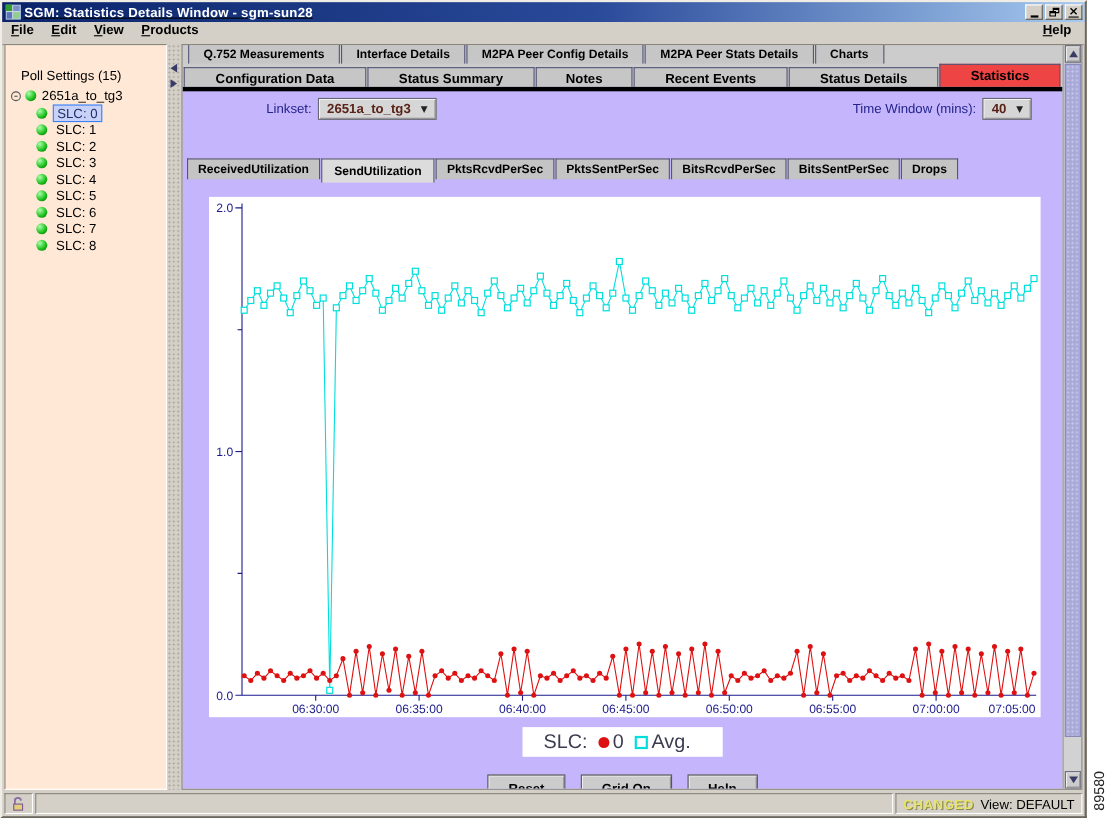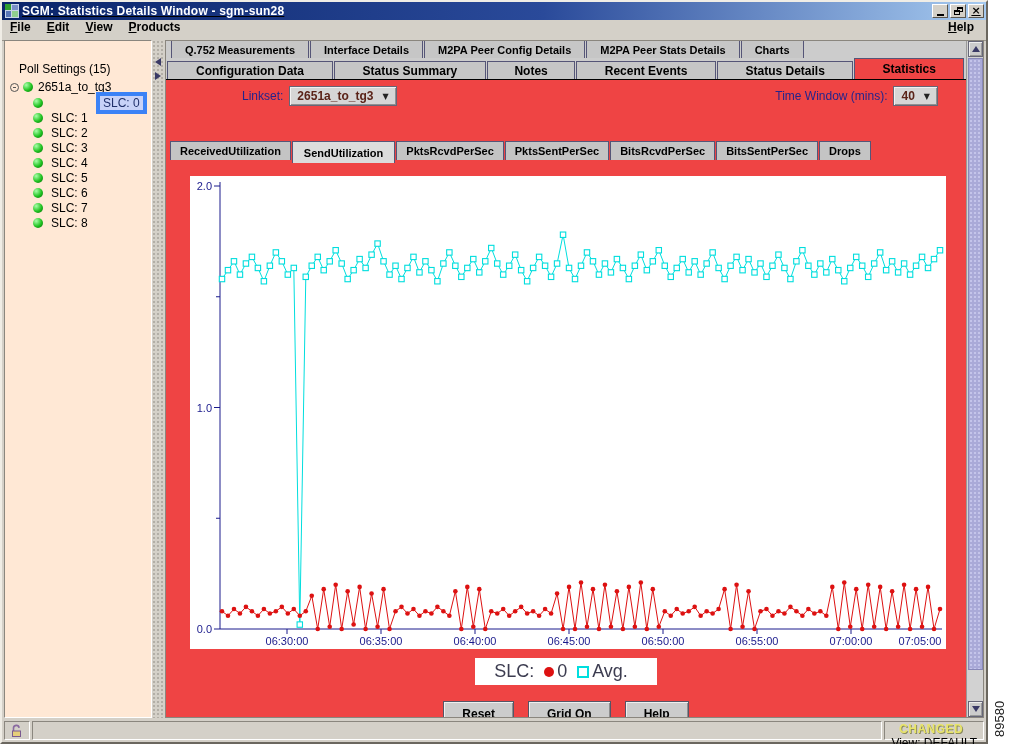--- a/index.html
+++ b/index.html
@@ -30,38 +30,38 @@
     box-sizing:border-box;font-size:12px;color:#000;overflow:hidden;padding-top:20px;}
   .tree-root{padding:1px 0 3px 14px;white-space:nowrap;}
   .tree-node{display:flex;align-items:center;padding-left:5px;height:16px;white-space:nowrap;}
   .tree-handle{width:9px;height:9px;border:1px solid #555;border-radius:50%;margin-right:4px;flex:none;position:relative;box-sizing:border-box;background:#ffe8d5;}
   .tree-handle::after{content:"";position:absolute;left:2px;top:3px;width:3px;height:1px;background:#555;}
   .ball{width:10px;height:10px;border-radius:50%;flex:none;margin-right:5px;
     background:radial-gradient(circle at 32% 30%,#aaffaa,#21c321 55%,#0a7a0a 90%);}
   .tree-children{margin-left:28px;}
   .tree-leaf{display:flex;align-items:center;height:15px;white-space:nowrap;}
   .tree-leaf .lbl{padding:0 3px;}
-  .tree-leaf.selected .lbl{background:#c8d2f8;border:4px solid #3b82f6;color:#20306a;margin-left:48px;}
+  .tree-leaf.selected .lbl{background:#c8d2f8;border:1px solid #3b82f6;color:#20306a;}
   
   .split-divider{width:13px;flex:none;background:#d4d0c8;position:relative;
     background-image:radial-gradient(#b2aea6 1px,transparent 1px);background-size:4px 4px;}
   .split-arrow{position:absolute;left:3px;width:0;height:0;}
   .split-arrow.left{top:18px;border-top:4px solid transparent;border-bottom:4px solid transparent;border-right:6px solid #3a3a66;}
   .split-arrow.right{top:32px;border-top:4px solid transparent;border-bottom:4px solid transparent;border-left:6px solid #3a3a66;}
   
   .main-panel{flex:1;position:relative;background:#ccc;border:1px solid #8a867e;box-sizing:border-box;overflow:hidden;}
   .main-inner{position:absolute;left:0;top:0;right:17px;bottom:0;}
   .tabs-row1{height:17px;overflow:hidden;display:flex;align-items:flex-end;padding-left:5px;}
   .tab1{background:#c6c6c6;border:1px solid #555577;border-bottom:none;padding:5px 13px 2px;font-size:11px;font-weight:bold;
     white-space:nowrap;margin-right:1px;}
   .tabs-row2{height:21px;display:flex;align-items:flex-end;padding:0 1px;}
   .tab2{background:#c6c6c6;border:1px solid #555577;border-bottom:none;height:18px;line-height:18px;text-align:center;
     font-size:12px;font-weight:bold;white-space:nowrap;margin-right:1px;box-sizing:border-box;padding:0 26px;}
   .tab2.selected{background:#ef4444;height:21px;line-height:21px;}
-  .content{position:absolute;left:0;top:38px;right:17px;bottom:0;background:#ef4444;overflow:hidden;border-top:1px solid #000000;}
+  .content{position:absolute;left:0;top:38px;right:17px;bottom:0;background:#c4b5fd;overflow:hidden;border-top:4px solid #000000;}
   
   .linkset-row{position:absolute;top:6px;left:0;right:0;height:24px;}
   .ctl-label{font-size:12px;color:#24248c;}
   .combo{display:inline-flex;align-items:center;background:#d6d6d6;border:1px solid #667;
     box-shadow:inset 1px 1px 0 #f2f2f2,inset -1px -1px 0 #909090;padding:2px 7px;margin-left:6px;}
   .combo .val{font-size:12px;font-weight:bold;color:#5a2318;}
   .combo .arrow{font-size:8px;color:#222;margin-left:9px;font-family:"DejaVu Sans",sans-serif;}
   .linkset-group{position:absolute;left:76px;top:0;display:flex;align-items:center;}
   .timewindow-group{position:absolute;right:28px;top:0;display:flex;align-items:center;}
   
@@ -89,21 +89,21 @@
   .scr-btn .tri-up{width:0;height:0;border-left:4px solid transparent;border-right:4px solid transparent;border-bottom:6px solid #3a3a66;}
   .scr-btn .tri-down{width:0;height:0;border-left:4px solid transparent;border-right:4px solid transparent;border-top:6px solid #3a3a66;}
   .scr-thumb{position:absolute;left:1px;top:17px;width:15px;height:calc(100% - 64px);
     background:#aaaad8;border:1px solid #8888b8;box-sizing:border-box;
     background-image:radial-gradient(#c4c4ea 1px,transparent 1px);background-size:4px 4px;}
   
   .statusbar{position:absolute;left:2px;right:2px;bottom:2px;height:19px;display:flex;gap:2px;background:#d4d0c8;font-size:12px;}
   .status-cell{border:1px solid;border-color:#8a867e #fff #fff #8a867e;display:flex;align-items:center;box-sizing:border-box;}
   .cell-lock{width:26px;justify-content:center;}
   .cell-spacer{flex:1;}
-  .cell-changed{padding:0 6px;white-space:nowrap;flex-direction:column;}
+  .cell-changed{padding:0 6px;white-space:nowrap;}
   .cell-host{padding:0 6px;white-space:nowrap;}
   .changed-text{font-weight:bold;color:#e8e468;text-shadow:1px 1px 0 #8a8a60;margin-right:6px;letter-spacing:.5px;}
   .view-text{color:#000;}
   
   .fig-number{position:absolute;left:992px;top:737px;transform:rotate(-90deg);transform-origin:left top;
     font-size:13px;color:#222;white-space:nowrap;}
 </style>
 </head>
 <body>
 

